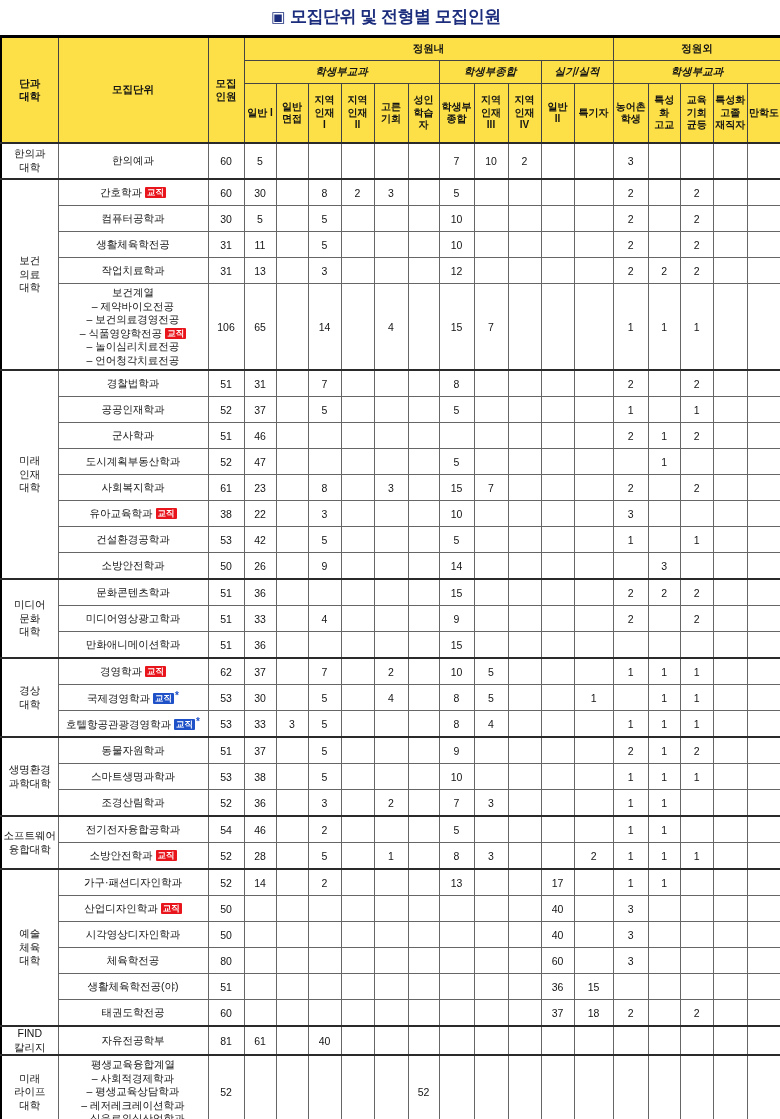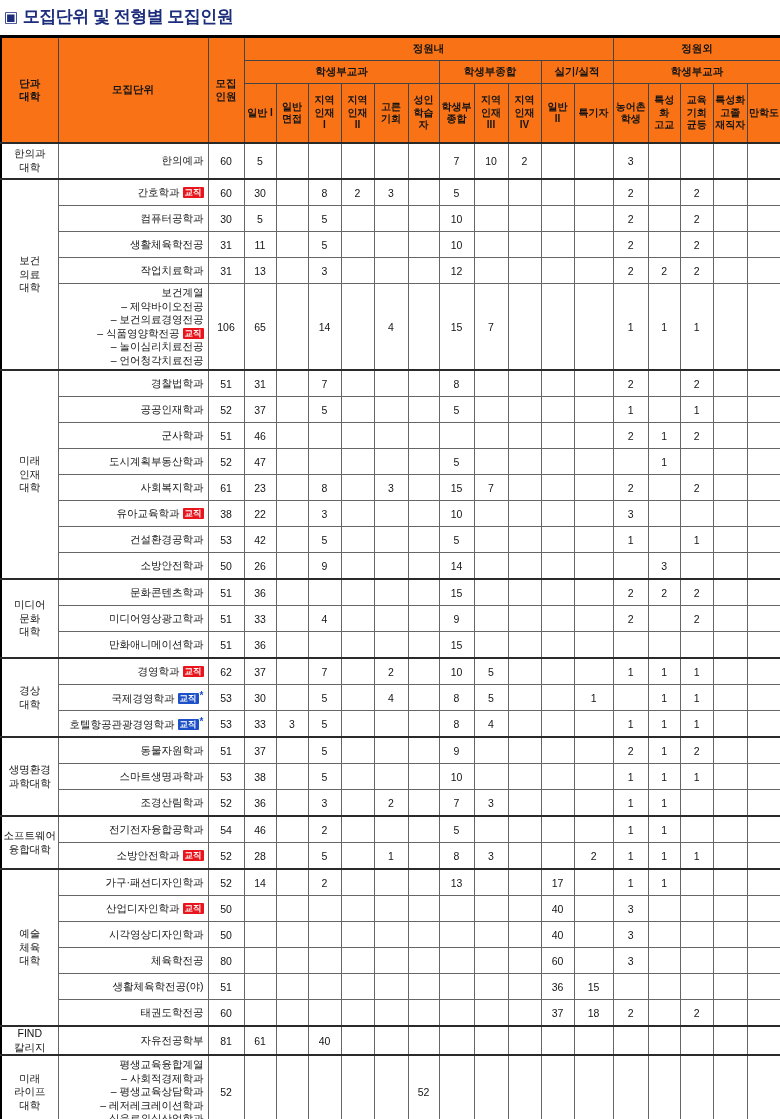--- a/index.html
+++ b/index.html
@@ -1,33 +1,33 @@
 <!DOCTYPE html>
 <html lang="ko"><head>
 <meta charset="utf-8">
 <style>
   html,body{margin:0;padding:0;background:#fff;}
   body{width:780px;font-family:"Liberation Sans","DejaVu Sans",sans-serif;color:#141414;}
   .page{width:780px;}
-  .title{font-size:17px;font-weight:bold;color:#1b2d7c;margin:5px 12px 7px 4px;letter-spacing:-0.5px;}
+  .title{font-size:17px;font-weight:bold;color:#1b2d7c;margin:5px 12px 7px 4px;letter-spacing:-0.5px;text-align:center;}
   .title .bullet{font-size:15px;margin-right:5px;}
   table{width:780px;border-collapse:collapse;table-layout:fixed;
         border-left:2px solid #000;border-right:2px solid #000;
         border-top:3px solid #000;border-bottom:3px solid #000;}
   th,td{border:1px solid #666;font-size:10.5px;text-align:center;padding:0 1px;overflow:hidden;}
-  thead th{background:#f97316;font-weight:bold;white-space:pre-line;line-height:1.25;border-color:#444;padding:1px;}
+  thead th{background:#fde047;font-weight:bold;white-space:pre-line;line-height:1.25;border-color:#444;padding:1px;}
   thead{border-bottom:2px solid #222;}
   thead tr:nth-child(1) th{height:20px;}
-  thead tr:nth-child(2) th{height:20px;}
+  thead tr:nth-child(2) th{height:20px;font-style:italic;}
   thead tr:nth-child(3) th{height:56px;font-size:10px;}
   tbody td{height:21px;border-top:1px solid #999;border-left:1px solid #666;border-right:1px solid #666;}
   tbody tr.sec td{border-top:2px solid #2a2a2a;}
   tbody tr:first-child td{height:30px;}
   td.college{white-space:pre-line;line-height:1.3;margin-left:31px;}
-  td.dept{text-align:right;padding:2px 4px;white-space:nowrap;}
+  td.dept{text-align:center;padding:2px 4px;white-space:nowrap;}
   .dline{line-height:13.5px;}
   .badge{display:inline-block;background:#e8151c;color:#fff;font-weight:bold;font-size:8.5px;
          line-height:11px;padding:0 2px;margin-left:3px;border-radius:1px;vertical-align:1px;}
   .badge.blue{background:#1e50c8;}
   .bstar{color:#1e50c8;font-weight:bold;font-size:10px;vertical-align:3px;margin-left:1px;}
 </style>
 </head>
 <body>
 
 <div class="page">

